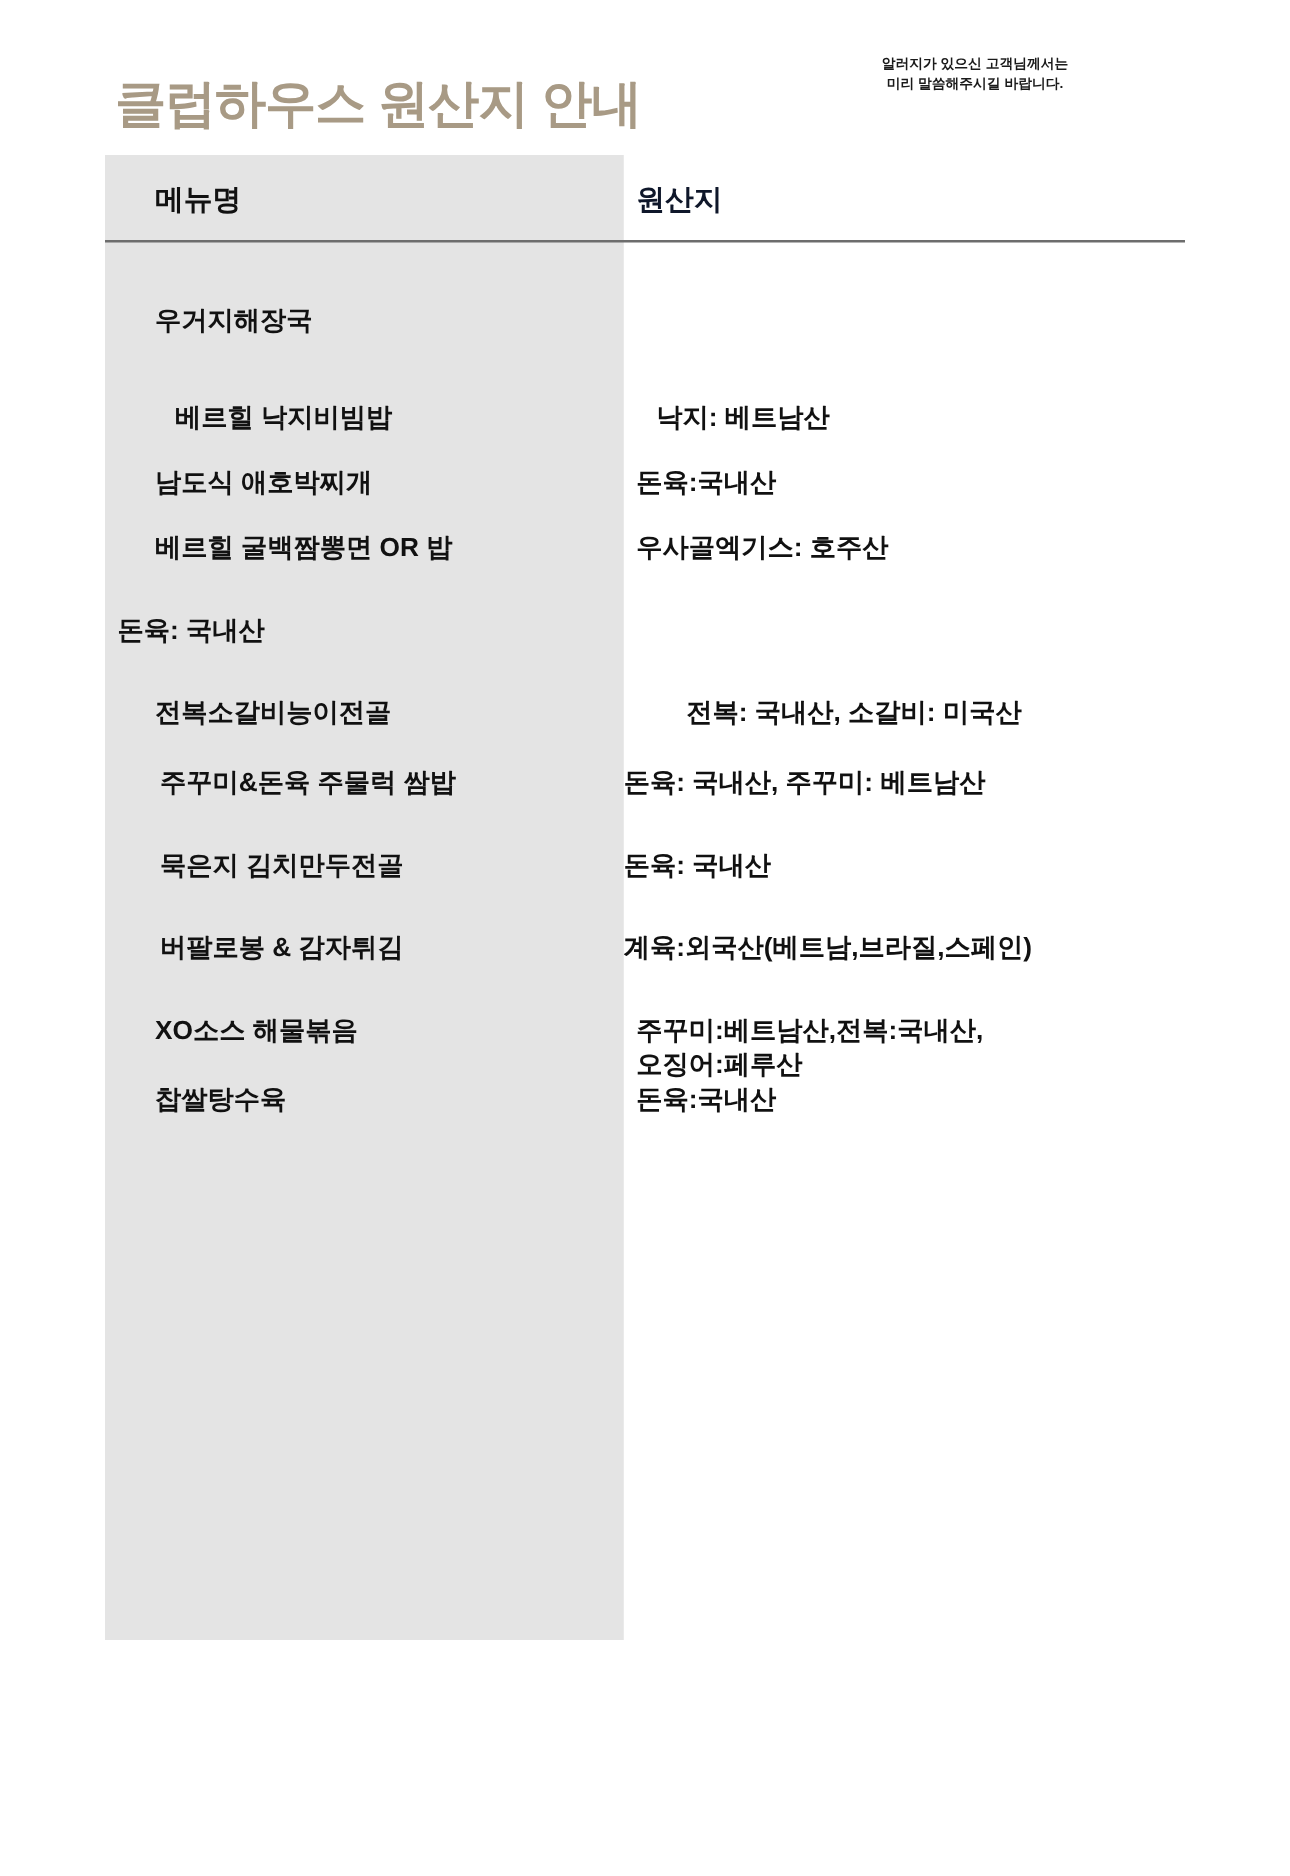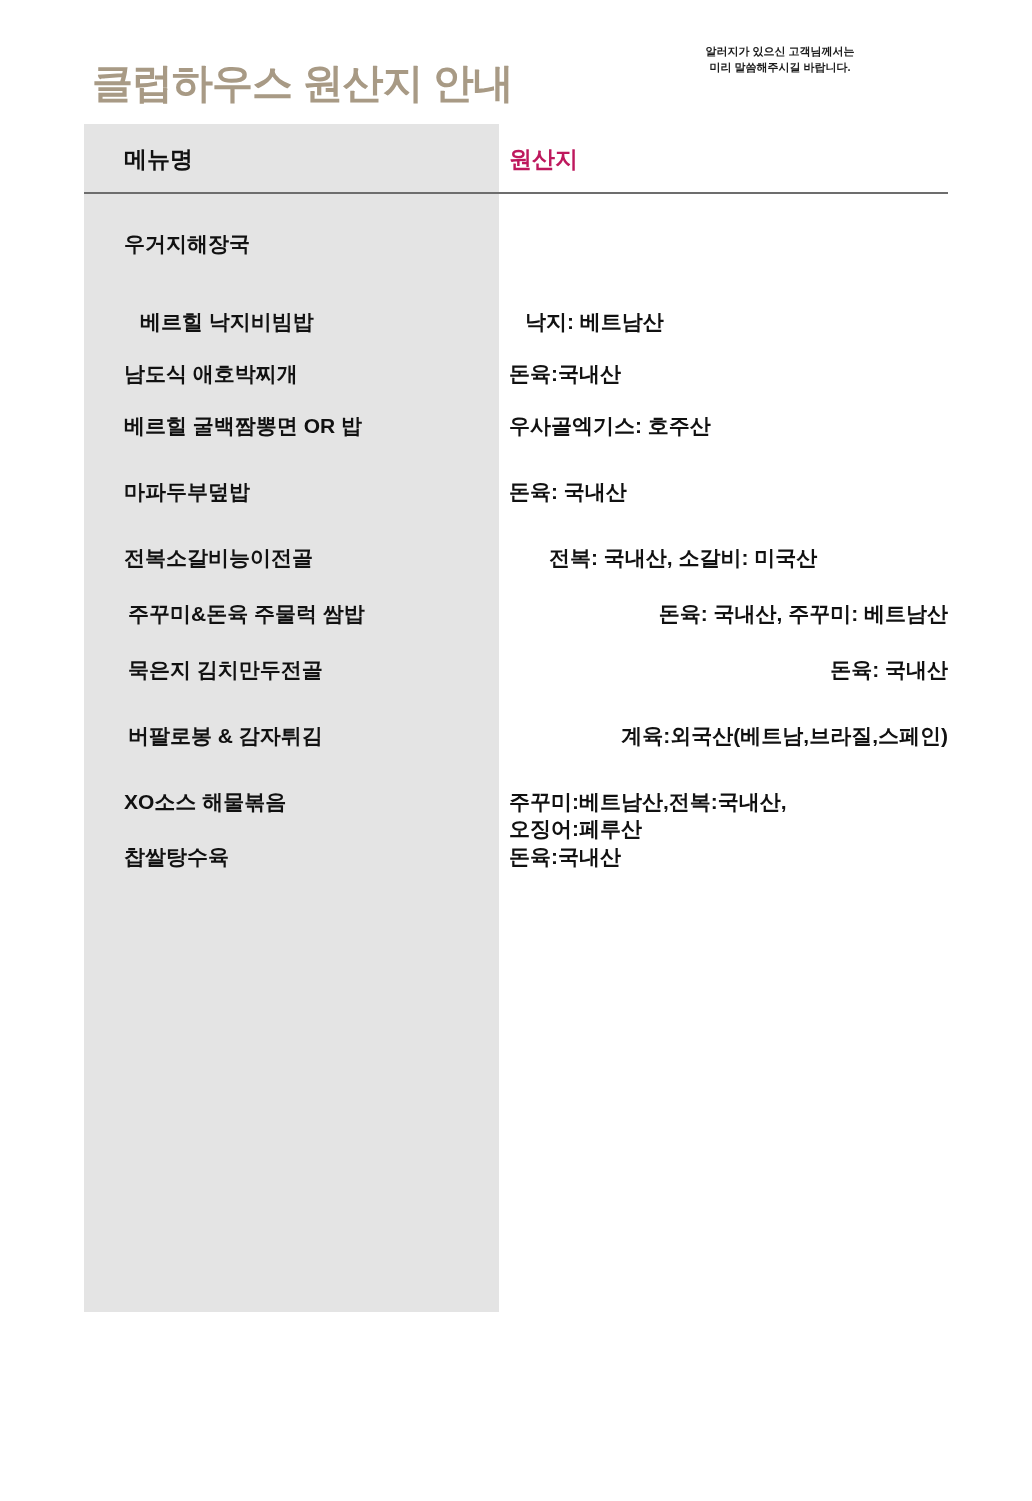--- a/index.html
+++ b/index.html
@@ -77,21 +77,21 @@
     font-size: 23px;
     font-weight: bold;
     color: #111;
   }
   .head-row .col-origin {
     position: absolute;
     left: 425px;
     top: 20px;
     font-size: 23px;
     font-weight: bold;
-    color: #be185d;
+    color: #0f172a;
   }
   .head-rule {
     position: absolute;
     left: 0;
     top: 68px;
     width: 864px;
     height: 2px;
     background: #6d6d6d;
   }
 
@@ -118,21 +118,21 @@
     flex: 1;
     box-sizing: border-box;
     padding-left: 10px;
     font-size: 21px;
     font-weight: bold;
     color: #111;
     line-height: 1.3;
     white-space: pre-line;
   }
   .row.indent .cell-menu { padding-left: 44px; }
-  .row.indent .cell-origin { padding-left: 0; text-align: right; }
+  .row.indent .cell-origin { padding-left: 0; }
 </style>
 </head>
 <body>
 
 <div class="header">
   <div class="doc-title" style="color: rgb(168, 154, 133);">클럽하우스 원산지 안내</div>
   <div class="notice">
     <div>알러지가 있으신 고객님께서는</div>
     <div>미리 말씀해주시길 바랍니다.</div>
   </div>
@@ -140,48 +140,47 @@
 
 <div class="table-wrap">
   <div class="grey-panel"></div>
   <div class="table">
     <div class="head-row">
       <div class="col-menu">메뉴명</div>
       <div class="col-origin">원산지</div>
       <div class="head-rule"></div>
     </div>
     <div class="rows" id="rows-container">
-        <div class="row" style="margin-top: 14px; gap: 20px;">
+        <div class="row" style="margin-top: 27px; gap: 20px;">
           <div class="cell-menu">우거지해장국</div>
         </div>
         <div class="row" style="margin-top: 26px; padding-left: 16px;">
           <div class="cell-menu">베르힐 낙지비빔밥</div>
           <div class="cell-origin">낙지: 베트남산</div>
         </div>
         <div class="row">
           <div class="cell-menu">남도식 애호박찌개</div>
           <div class="cell-origin">돈육:국내산</div>
         </div>
         <div class="row">
           <div class="cell-menu">베르힐 굴백짬뽕면 OR 밥</div>
           <div class="cell-origin">우사골엑기스: 호주산</div>
         </div>
         <div class="row" style="margin-top: 14px;">
-          <div class="cell-menu">마파두부덮밥</div>
           <div class="cell-origin">돈육: 국내산</div>
         </div>
         <div class="row" style="margin-top: 14px; gap: 40px;">
           <div class="cell-menu">전복소갈비능이전골</div>
           <div class="cell-origin">전복: 국내산, 소갈비: 미국산</div>
         </div>
         <div class="row indent" style="margin-top: 4px;">
           <div class="cell-menu">주꾸미&amp;돈육 주물럭 쌈밥</div>
           <div class="cell-origin">돈육: 국내산, 주꾸미: 베트남산</div>
         </div>
-        <div class="row indent" style="margin-top: 4px;">
+        <div class="row indent" style="margin-top: 14px;">
           <div class="cell-menu">묵은지 김치만두전골</div>
           <div class="cell-origin">돈육: 국내산</div>
         </div>
         <div class="row indent" style="margin-top: 14px;">
           <div class="cell-menu">버팔로봉 &amp; 감자튀김</div>
           <div class="cell-origin">계육:외국산(베트남,브라질,스페인)</div>
         </div>
         <div class="row" style="margin-top: 14px;">
           <div class="cell-menu">XO소스 해물볶음</div>
           <div class="cell-origin">주꾸미:베트남산,전복:국내산,

